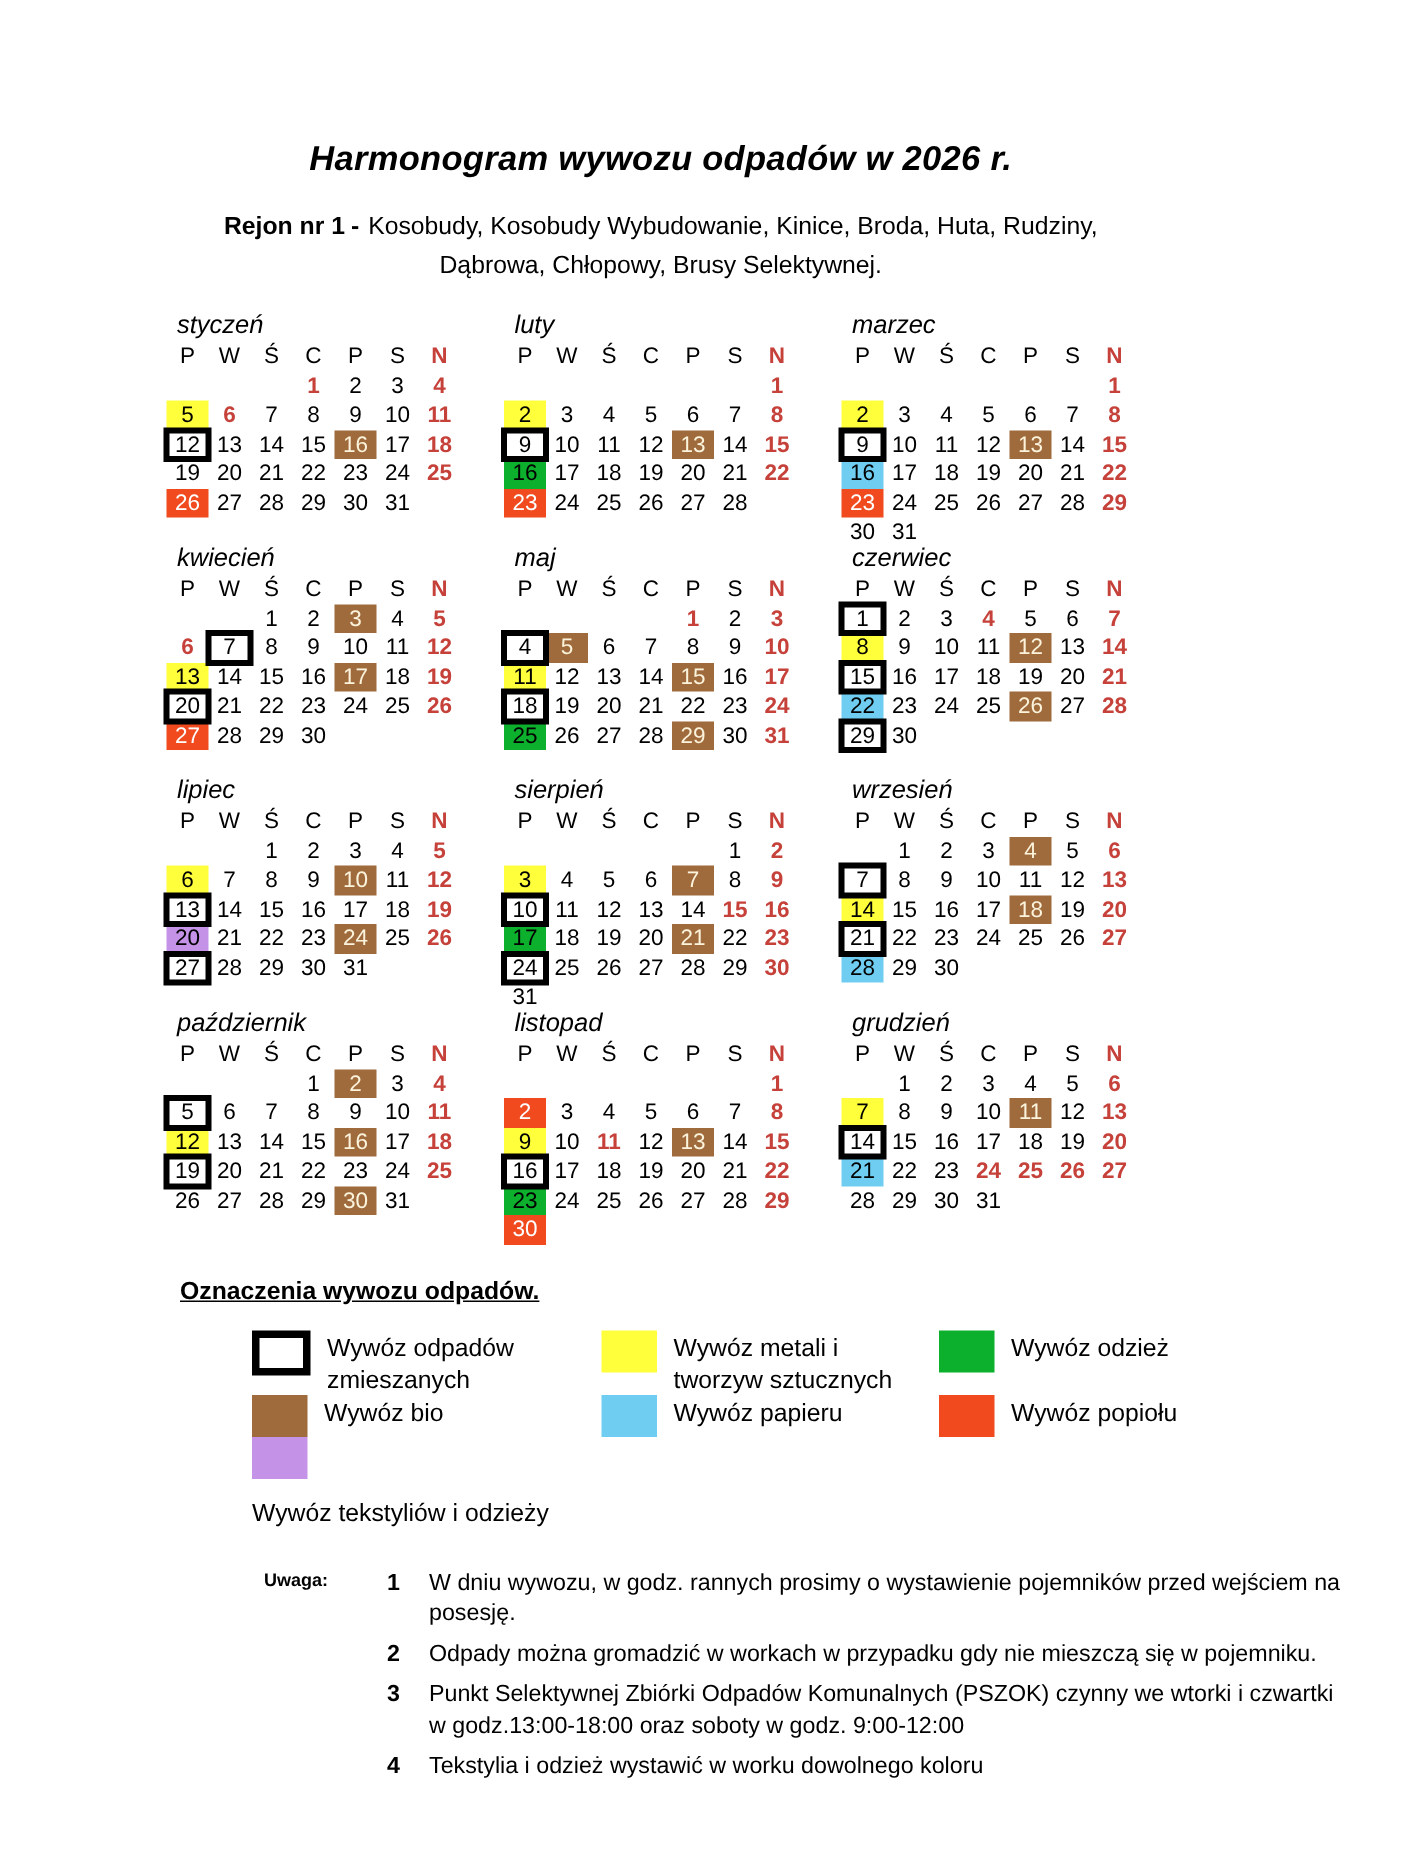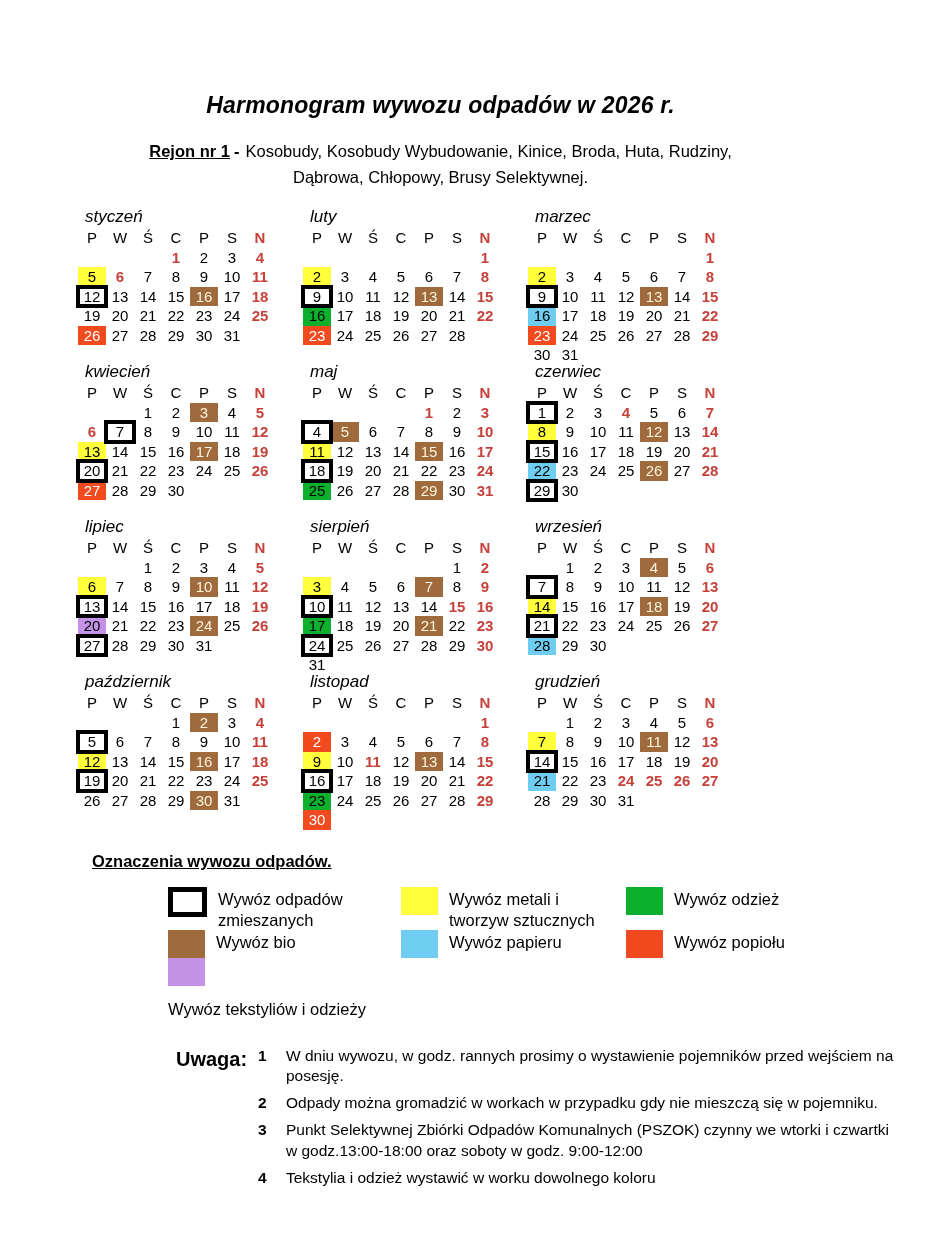--- a/index.html
+++ b/index.html
@@ -2,55 +2,55 @@
 <html style="--holiday: #C5413A; --metal: #FFFF3C; --glass: #0DB02C; --bio: #A06B3C; --bio_text: #FBF3DC; --paper: #6FCDF2; --ash: #F04A1E; --ash_text: #FFFFFF; --textile: #C493E8; --frame: #000000;"><head>
 <meta charset="utf-8">
 <style>
   html,body{margin:0;padding:0;background:#fff;}
   body{width:937px;height:1242px;font-family:"Liberation Sans",sans-serif;color:#000;position:relative;overflow:hidden;}
   .page{width:881px;height:1242px;}
 
   .title{font-size:23px;font-style:italic;font-weight:bold;text-align:center;margin:0;padding-top:92px;letter-spacing:.2px;}
 
   .region{font-size:16.5px;text-align:center;margin:20px auto 0;width:720px;line-height:1.55;}
-  .region-label{font-weight:bold;text-decoration:underline;text-align:right;}
+  .region-label{font-weight:bold;text-align:right;}
   .region-sep{font-weight:bold;margin:0 6px 0 4px;}
 
-  .cal-grid{display:grid;grid-template-columns:repeat(3,225px);grid-auto-rows:155px;margin:16px 0 0 78px;}
+  .cal-grid{display:grid;grid-template-columns:repeat(3,225px);grid-auto-rows:155px;margin:16px 0 0 111px;}
   .month{overflow:visible;}
   .month-name{font-style:italic;font-size:17px;padding-left:7px;height:22px;line-height:22px;}
   .month-table{display:grid;grid-template-columns:repeat(7,28px);grid-auto-rows:19.5px;}
   .cell{display:flex;align-items:center;justify-content:center;font-size:15px;line-height:1;}
   .cell.head{font-size:15px;}
   .cell.red{color:var(--holiday);font-weight:bold;}
   .cell.metal{background:var(--metal);}
   .cell.glass{background:var(--glass);}
   .cell.bio{background:var(--bio);color:var(--bio_text);}
   .cell.paper{background:var(--paper);}
   .cell.ash{background:var(--ash);color:var(--ash_text);}
   .cell.textile{background:var(--textile);}
   .cell.mixed{outline:4px solid var(--frame);outline-offset:-2px;background:#fff;position:relative;z-index:2;}
 
-  .legend-title{font-size:16.5px;font-weight:bold;text-decoration:underline;margin:26px 0 0 92px;}
+  .legend-title{font-size:16.5px;font-weight:bold;text-decoration:underline;margin:26px 0 0 120px;}
   .legend{display:grid;grid-template-columns:233px 225px auto;margin:16px 0 0 168px;align-items:start;}
   .legend-item{display:flex;align-items:flex-start;gap:11px;}
   .legend-item.wide{grid-column:1 / span 3;flex-direction:column;}
   .swatch{width:37px;height:28px;flex:0 0 auto;display:inline-block;}
   .swatch.metal{background:var(--metal);}
   .swatch.glass{background:var(--glass);}
   .swatch.bio{background:var(--bio);}
   .swatch.paper{background:var(--paper);}
   .swatch.ash{background:var(--ash);}
   .swatch.textile{background:var(--textile);}
   .swatch.mixed{background:#fff;border:5px solid var(--frame);width:29px;height:20px;}
   .legend-label{font-size:16.5px;line-height:1.25;max-width:160px;padding-top:2px;white-space:pre-line;}
   .legend-item.wide .legend-label{max-width:none;}
 
   .notes{display:grid;grid-template-columns:82px 24px 620px;margin:26px 0 0 176px;row-gap:7px;font-size:15.5px;line-height:1.3;}
-  .uwaga{font-weight:bold;font-size:20px;}
+  .uwaga{font-weight:bold;font-size:12px;}
   .note-num{font-weight:bold;text-align:left;}
   .note-text{padding-left:4px;}
 </style>
 </head>
 <body>
 
 <div class="page">
 
   <h1 class="title">Harmonogram wywozu odpadów w 2026 r.</h1>
 

